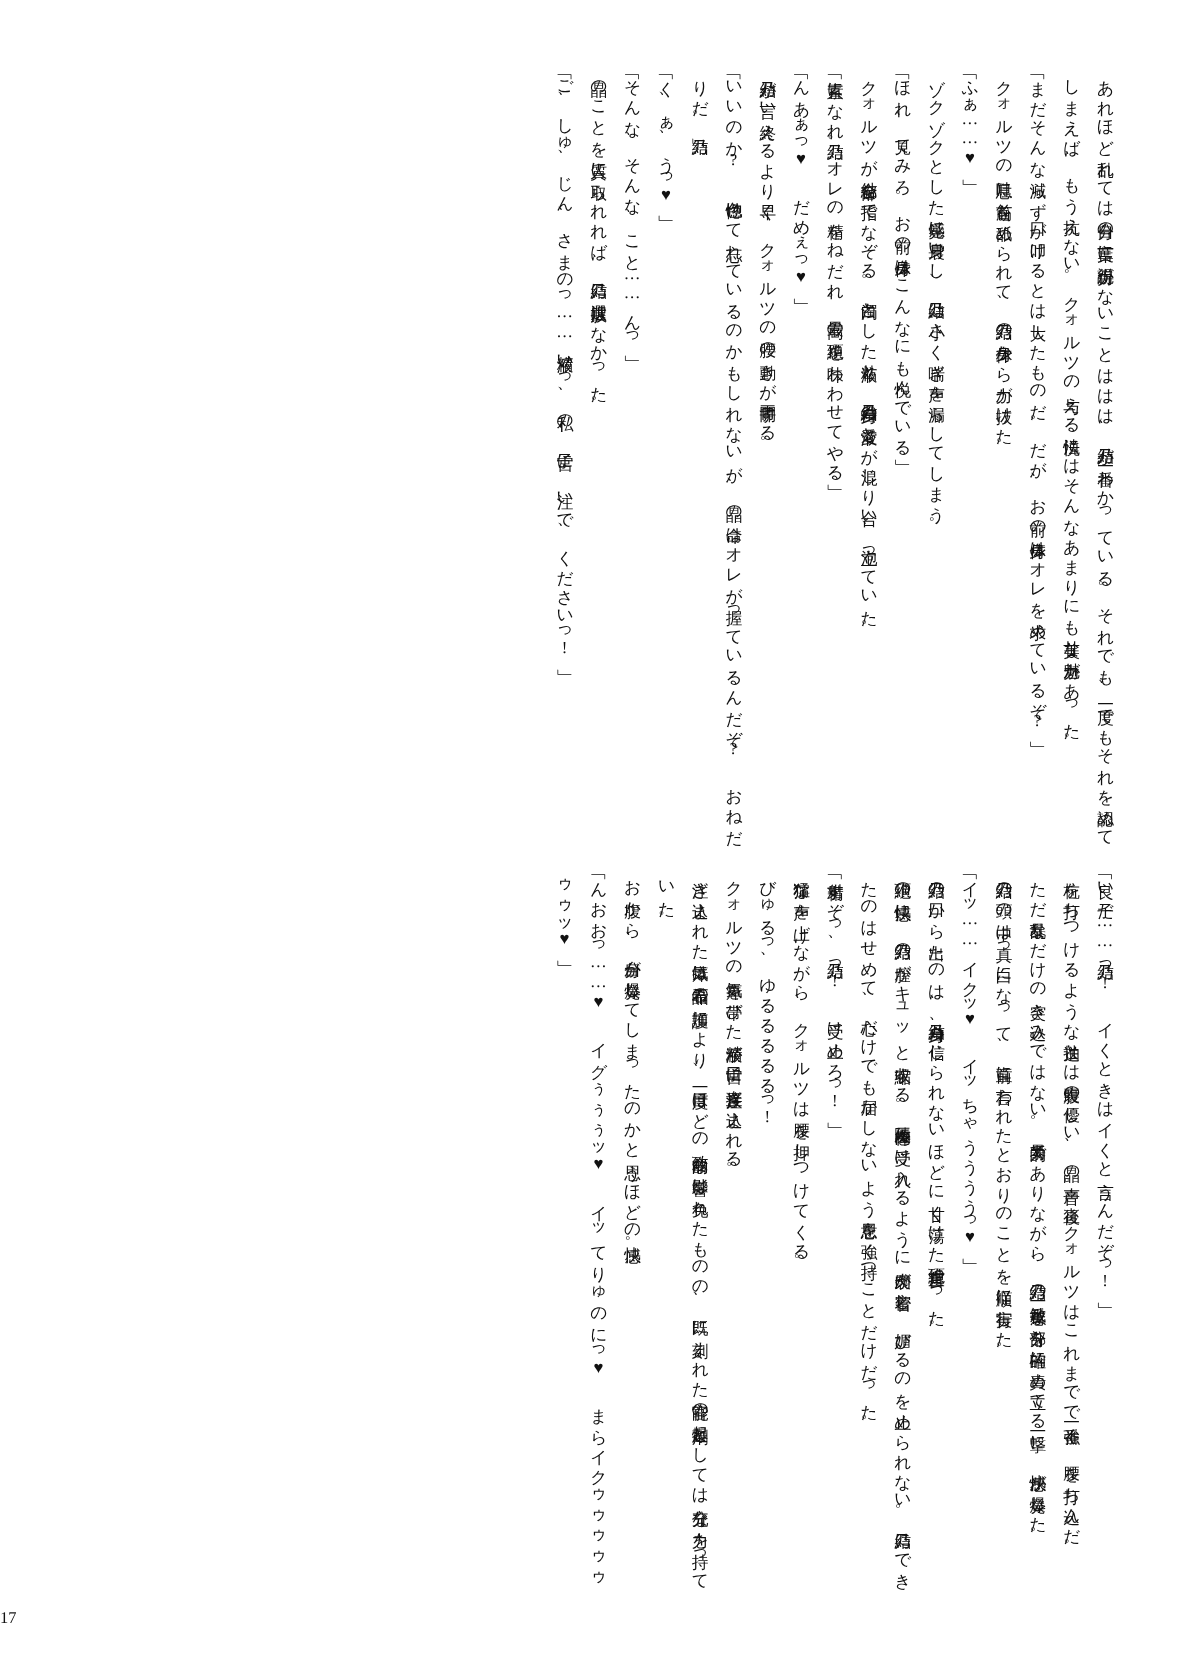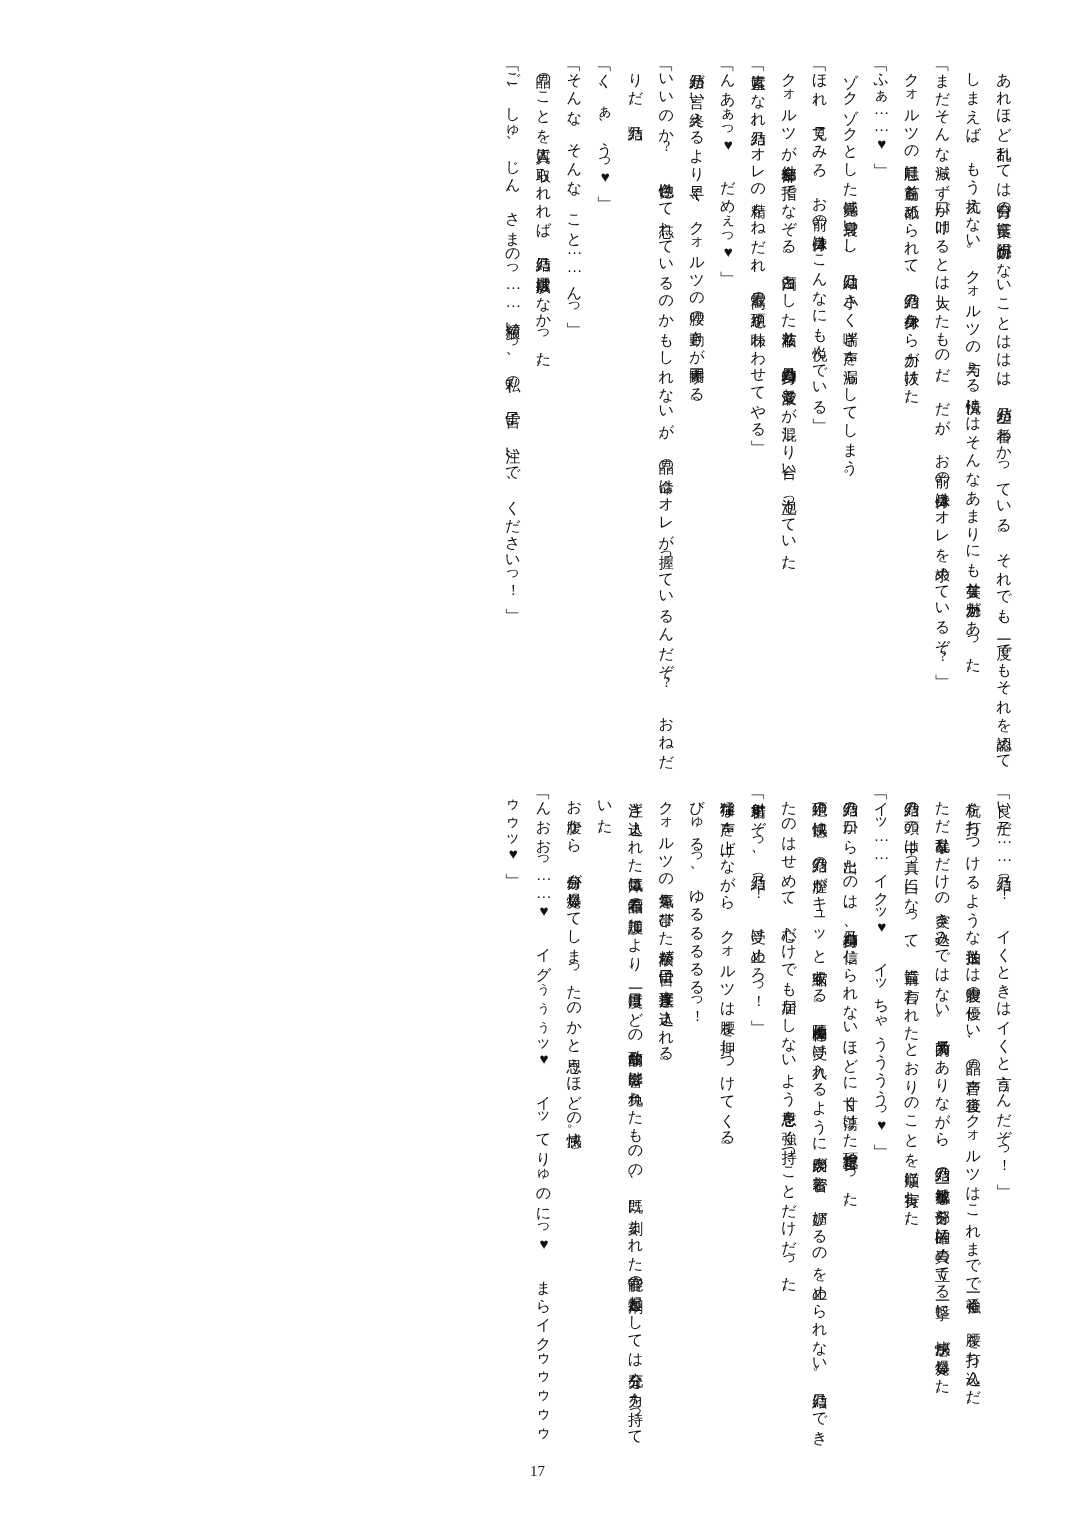--- a/index.html
+++ b/index.html
@@ -48,21 +48,21 @@
   }
   .para {
     margin: 0;
     padding: 0;
   }
   .page-number {
     position: absolute;
     bottom: 38px;
     left: 0;
     width: 100%;
-    text-align: center;
+    text-align: left;
     font-size: 15px;
     font-family: "Liberation Serif", "DejaVu Serif", serif;
     color: #111111;
   }
 </style>
 </head>
 <body>
 
 <div class="page">
 

